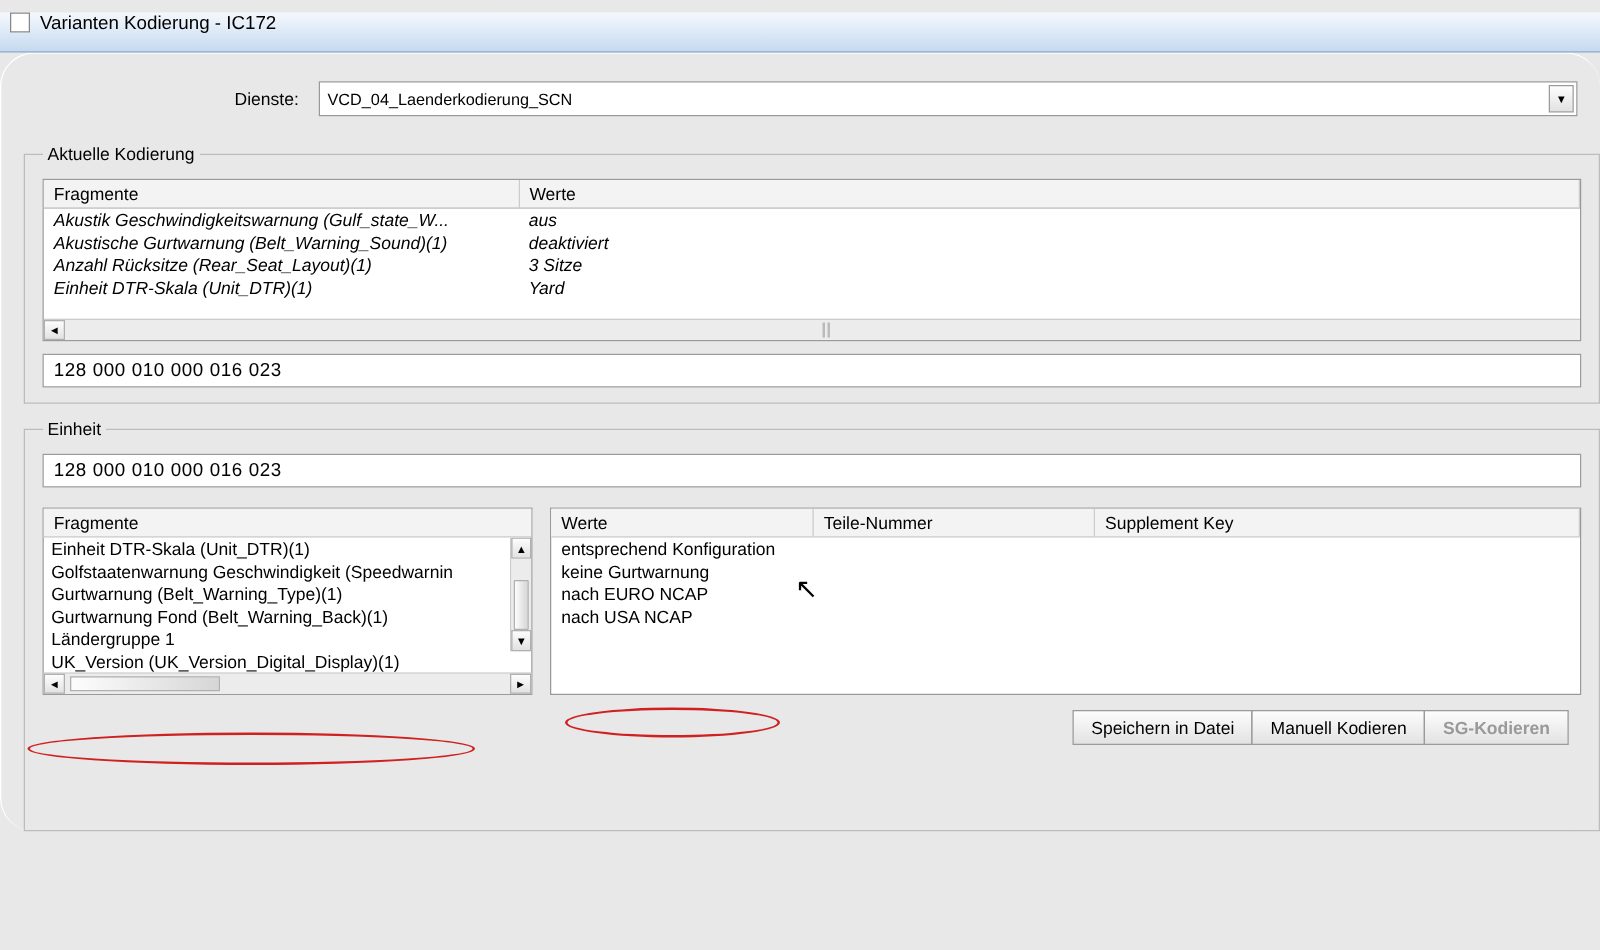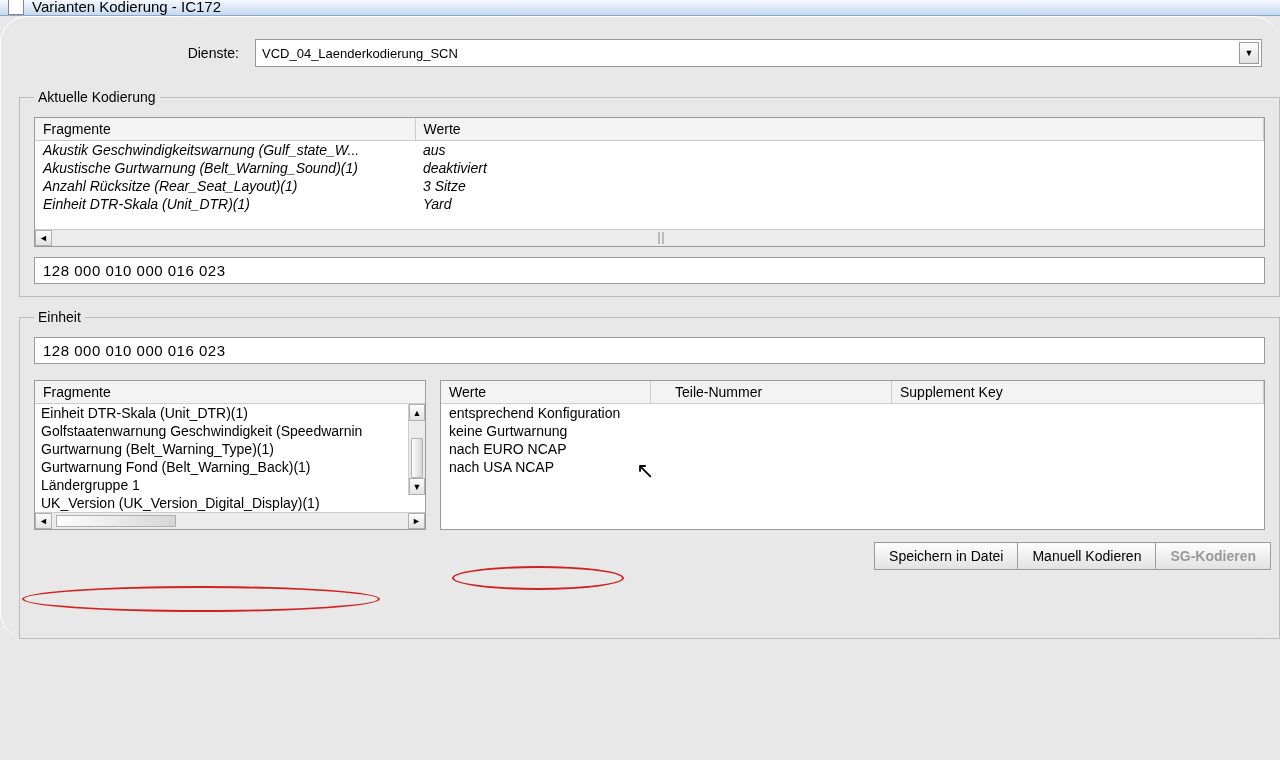--- a/index.html
+++ b/index.html
@@ -8,25 +8,26 @@
     font-family: Tahoma, Arial, sans-serif;
     font-size: 13px;
     background: #e8e8e8;
     color: #000;
     width: 1280px;
     height: 760px;
     overflow: hidden;
   }
   .titlebar {
     background: linear-gradient(to bottom, #f5f8fd 0%, #dde9f7 50%, #c6d9ef 100%);
-    height: 16px;
-    display: flex;
-    align-items: flex-end;
+    height: 32px;
+    display: flex;
+    align-items: flex-start;
     padding: 0 8px;
     border-bottom: 1px solid #8aa8c8;
+    margin-top: 10px;
   }
   .app-icon {
     width: 16px;
     height: 16px;
     background: #fff;
     border: 1px solid #888;
     margin-right: 8px;
   }
   .title-text {
     font-size: 15px;
@@ -210,35 +211,35 @@
     display:flex;
     background:#f3f3f3;
     border-bottom:1px solid #ccc;
   }
   .werte-header .col {
     padding:3px 8px;
     border-right:1px solid #ccc;
     font-size:14px;
   }
   .col-werte{width:210px;}
-  .col-teile{width:225px;margin-left:16px;}
+  .col-teile{width:225px;}
   .col-supp{flex:1;}
   .werte-list{list-style:none;margin:0;padding:0;font-size:14px;}
   .werte-list li{padding:1px 8px;}
   .annot {
     position:absolute;
     border:2px solid #d02020;
     border-radius:50%;
     pointer-events:none;
   }
   .ann1{top:586px;left:22px;width:358px;height:26px;}
   .ann2{top:566px;left:452px;width:172px;height:24px;}
   .buttons {
     position:absolute;
-    right:8px;
+    right:24px;
     bottom:10px;
     display:flex;
     text-align:center;
   }
   .btn {
     background:linear-gradient(to bottom,#fdfdfd,#e2e2e2);
     border:1px solid #9a9a9a;
     padding:5px 14px;
     font-size:14px;
     margin-left:-1px;

